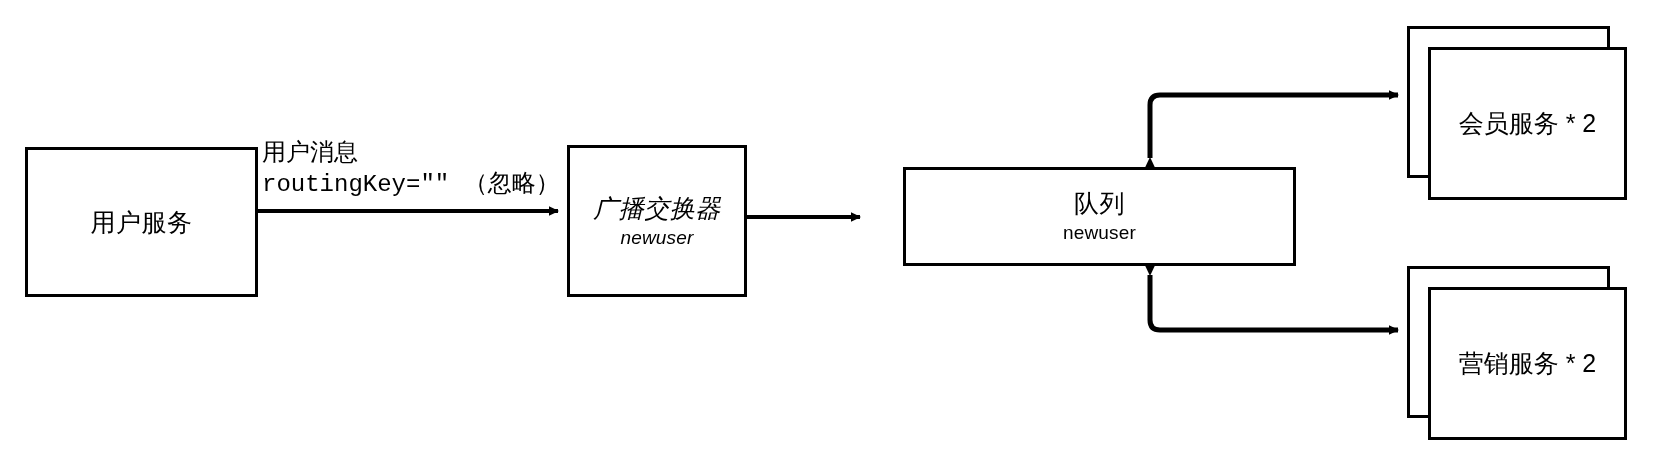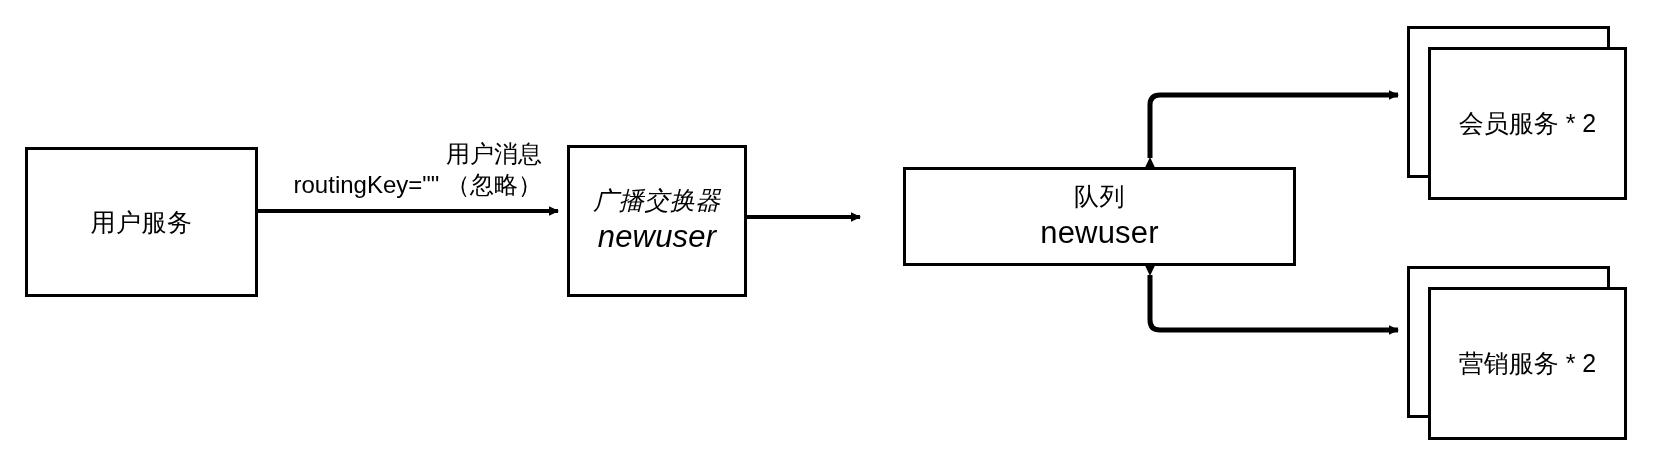--- a/index.html
+++ b/index.html
@@ -27,21 +27,21 @@
     background:#ffffff;
     border:3px solid #000000;
     display:flex;
     flex-direction:column;
     align-items:center;
     justify-content:center;
     text-align:center;
     line-height:1.32;
   }
   .node .line1{ font-size:25px; letter-spacing:0.5px; white-space:nowrap; }
-  .node .line2{ font-size:31px; letter-spacing:0.2px; white-space:nowrap; }
+  .node .line2{ font-size:19px; letter-spacing:0.2px; white-space:nowrap; }
 
   
   .stack{ position:absolute; }
   .stack .plate-back{
     position:absolute;
     box-sizing:border-box;
     background:#ffffff;
     border:3px solid #000000;
     left:0; top:0;
     width:203px; height:152px;
@@ -52,25 +52,26 @@
     background:#ffffff;
     border:3px solid #000000;
     left:21px; top:21px;
     width:199px; height:153px;
     display:flex; align-items:center; justify-content:center;
     font-size:25px; white-space:nowrap;
   }
 
   .edge-label{
     position:absolute;
-    text-align:right;
+    text-align:left;
     line-height:1.30;
     font-size:24px;
     white-space:nowrap;
     background:transparent;
+    font-family:Liberation Mono, monospace;
   }
   .edge-label .l1{ display:block; }
   .edge-label .l2{ display:block; }
 </style>
 </head>
 <body>
 
 <div id="canvas">
 
   <svg id="wires" viewBox="0 0 1656 462" width="1656" height="462" xmlns="http://www.w3.org/2000/svg">

